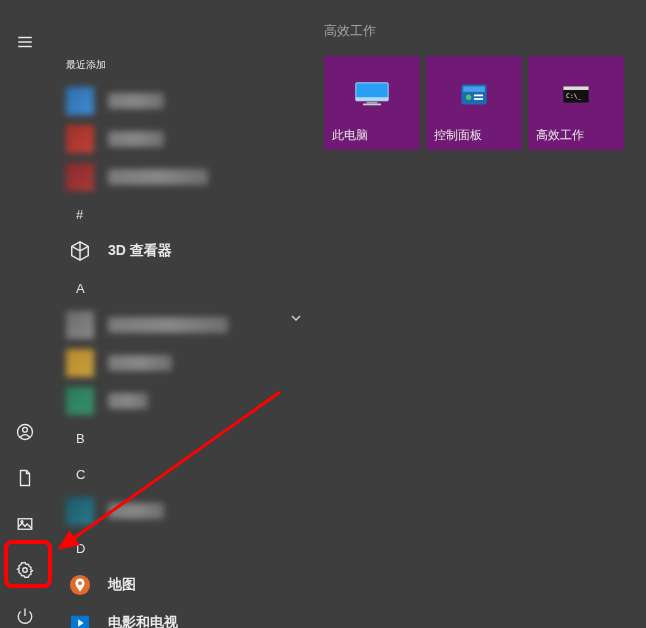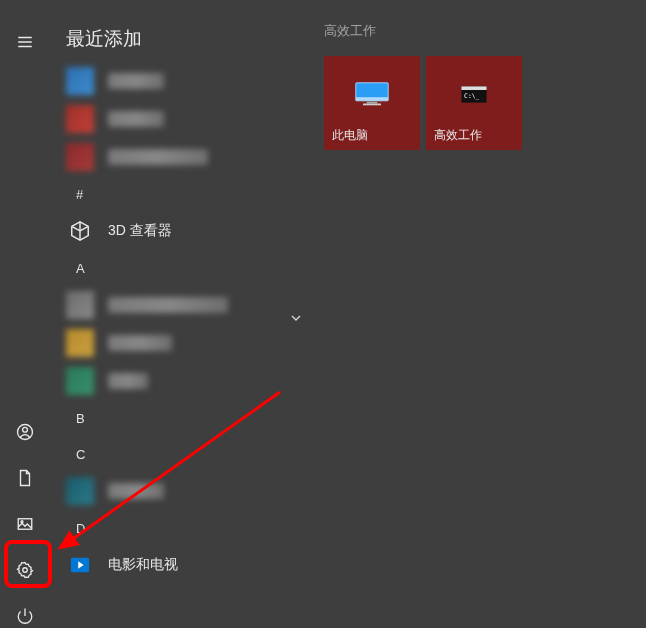--- a/index.html
+++ b/index.html
@@ -42,29 +42,31 @@
   
   .app-list {
     position: absolute;
     left: 60px;
     top: 22px;
     width: 242px;
     color: #e8e8e8;
     font-size: 13px;
   }
   .list-header {
-    font-size: 19px;
+    font-size: 10px;
     color: #e8e8e8;
     padding: 4px 6px 10px 6px;
+    margin-top: 32px;
   }
   .app-item {
     display: flex;
     align-items: center;
     height: 38px;
     padding-left: 6px;
+    font-weight: bold;
   }
   .app-icon-tile {
     width: 28px;
     height: 28px;
     display: flex;
     align-items: center;
     justify-content: center;
     margin-right: 14px;
     font-size: 14px;
     position: relative;
@@ -111,21 +113,21 @@
   .tile-row {
     position: absolute;
     left: 324px;
     top: 56px;
     display: flex;
     gap: 6px;
   }
   .tile {
     width: 96px;
     height: 94px;
-    background: #7f1d1d;
+    background: #701a75;
     position: relative;
     text-decoration: underline;
   }
   .tile-icon {
     position: absolute;
     top: 24px;
     left: 50%;
     transform: translateX(-50%);
     width: 36px;
     height: 28px;
@@ -271,20 +273,30 @@
 
   <div class="letter-header">C</div>
 
   <div class="app-item">
     <div class="app-icon-tile blur-icon" style="background:linear-gradient(135deg,#1a5a6a,#2a7a8a);"></div>
     <div class="blur-label" style="width:56px"></div>
   </div>
 
   <div class="letter-header">D</div>
 
+  <div class="app-item">
+    <div class="app-icon-tile">
+      <svg viewBox="0 0 24 24">
+        <circle cx="12" cy="12" r="11" fill="#e06a2a"></circle>
+        <path d="M12 5c-2.8 0-5 2.2-5 5 0 3.5 5 9 5 9s5-5.5 5-9c0-2.8-2.2-5-5-5z" fill="#fff"></path>
+        <circle cx="12" cy="10" r="2" fill="#e06a2a"></circle>
+      </svg>
+    </div>
+    <div class="app-label">地图</div>
+  </div>
 
   <div class="app-item">
     <div class="app-icon-tile">
       <svg viewBox="0 0 24 24">
         <rect x="2" y="4" width="20" height="16" rx="2" fill="#0078d4"></rect>
         <polygon points="10,8 10,16 16,12" fill="#fff"></polygon>
       </svg>
     </div>
     <div class="app-label">电影和电视</div>
   </div>
@@ -305,20 +317,32 @@
       <svg viewBox="0 0 40 30">
         <rect x="2" y="2" width="36" height="20" rx="1" fill="#2a9df4" stroke="#b0d8f8" stroke-width="1"></rect>
         <rect x="2" y="18" width="36" height="4" fill="#b0d8f8"></rect>
         <rect x="14" y="23" width="12" height="2" fill="#9aa"></rect>
         <rect x="10" y="25" width="20" height="2" fill="#ccc"></rect>
       </svg>
     </div>
     <div class="tile-label">此电脑</div>
   </div>
 
+  <div class="tile">
+    <div class="tile-icon">
+      <svg viewBox="0 0 40 30">
+        <rect x="6" y="4" width="28" height="22" rx="2" fill="#1b6bb5"></rect>
+        <rect x="8" y="6" width="24" height="6" fill="#4aa0e8"></rect>
+        <circle cx="14" cy="18" r="3" fill="#4fc760"></circle>
+        <rect x="20" y="15" width="10" height="2" fill="#fff"></rect>
+        <rect x="20" y="19" width="10" height="2" fill="#fff"></rect>
+      </svg>
+    </div>
+    <div class="tile-label">控制面板</div>
+  </div>
 
   <div class="tile">
     <div class="tile-icon">
       <svg viewBox="0 0 40 30">
         <rect x="6" y="6" width="28" height="18" fill="#111"></rect>
         <rect x="6" y="6" width="28" height="4" fill="#ddd"></rect>
         <text x="9" y="19" font-size="7" fill="#fff" font-family="monospace">C:\_</text>
       </svg>
     </div>
     <div class="tile-label">高效工作</div>

